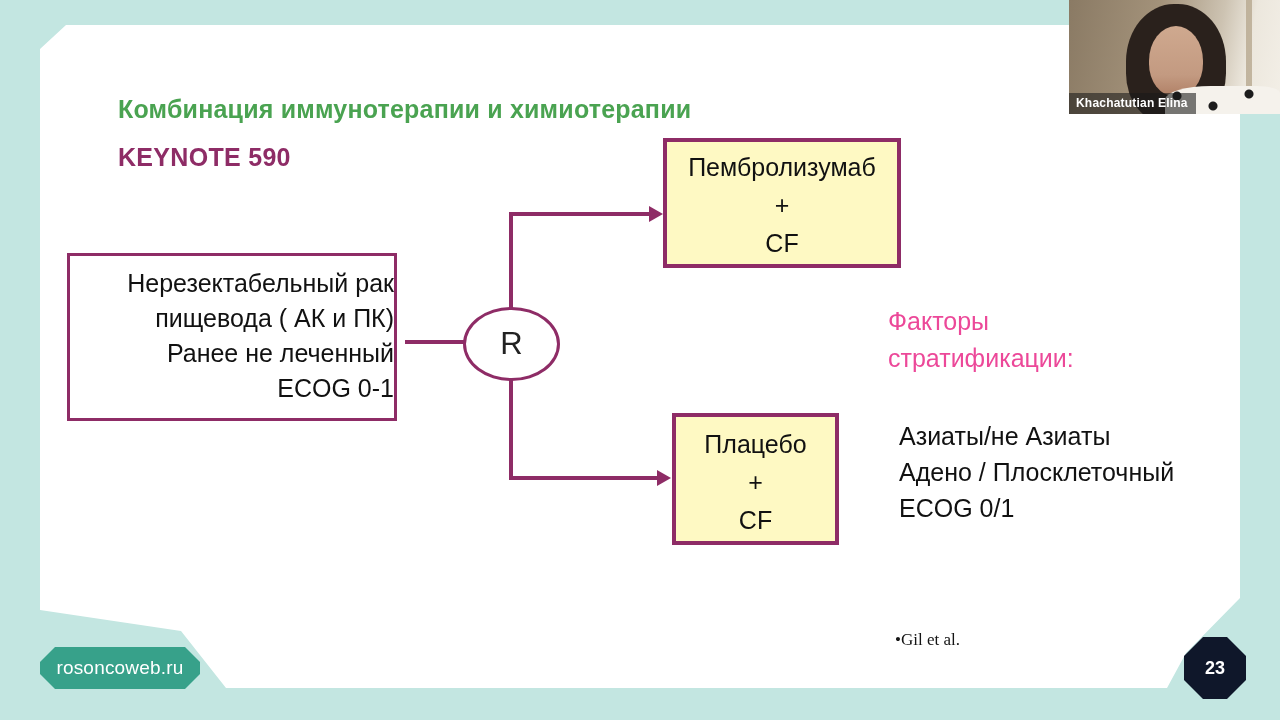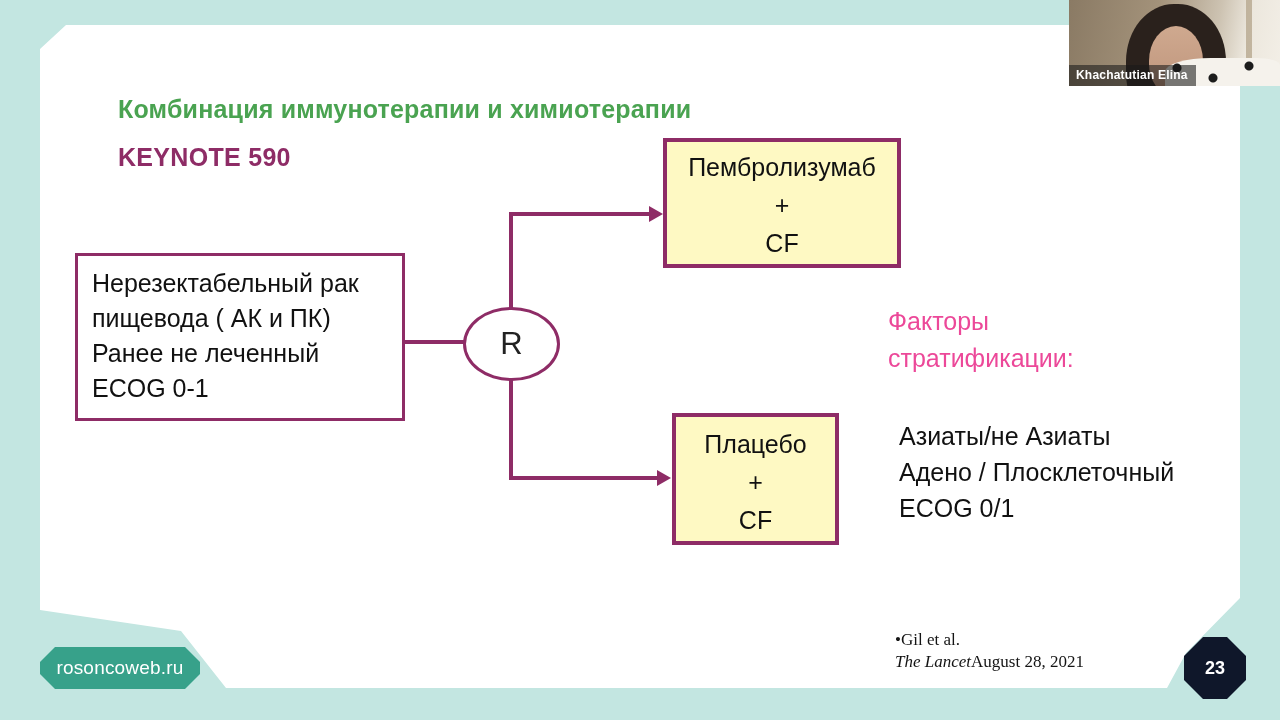--- a/index.html
+++ b/index.html
@@ -71,21 +71,21 @@
   
   .page-oct{
     position:absolute;left:1184px;top:637px;width:62px;height:62px;
     background:#0f172a;color:#fff;
     clip-path:polygon(19px 0, 43px 0, 62px 19px, 62px 43px, 43px 62px, 19px 62px, 0 43px, 0 19px);
     display:flex;align-items:center;justify-content:center;
     font-size:18px;font-weight:bold;
   }
   
   .cam{
-    position:absolute;left:1069px;top:0;width:211px;height:86px;overflow:hidden;
+    position:absolute;left:1069px;top:0;width:211px;height:114px;overflow:hidden;
     background:linear-gradient(100deg,#8a7a64 0%,#a3927a 40%,#cdc3b2 68%,#ece7dd 82%,#f3efe7 100%);
   }
   .cam .window-frame{position:absolute;right:28px;top:0;width:6px;height:100%;background:#b7a78e;opacity:.8;}
   .cam .hair{
     position:absolute;left:57px;top:4px;width:100px;height:120px;
     background:#2a211c;border-radius:48% 48% 42% 42%;
   }
   .cam .face{
     position:absolute;left:80px;top:26px;width:54px;height:70px;
     background:linear-gradient(180deg,#cfa98f 0%,#c39a81 70%,#b08066 100%);
@@ -105,21 +105,21 @@
   }
 </style>
 </head>
 <body>
 
 <div class="slide">
 
   <div class="title">Комбинация иммунотерапии и химиотерапии</div>
   <div class="subtitle">KEYNOTE 590</div>
 
-  <div class="pop-box" style="position:absolute;left:35px;top:228px;">
+  <div class="pop-box" style="position:absolute;left:27px;top:228px;text-align:right;">
     <div>Нерезектабельный рак</div>
     <div>пищевода ( АК и ПК)</div>
     <div>Ранее не леченный</div>
     <div>ECOG 0-1</div>
   </div>
 
   <div class="edge" style="left:365px;top:315px;width:60px;height:4px;"></div>
   <div class="edge" style="left:469px;top:187px;width:4px;height:98px;"></div>
   <div class="edge" style="left:469px;top:187px;width:140px;height:4px;"></div>
   <div class="arrowhead" style="left:609px;top:181px;"></div>
@@ -146,21 +146,20 @@
     <div>стратификации:</div>
   </div>
   <div class="strat-list" style="left:848px;top:393px;margin-left:11px;">
     <div>Азиаты/не Азиаты</div>
     <div>Адено / Плосклеточный</div>
     <div>ECOG 0/1</div>
   </div>
 
   <div class="citation" style="left:855px;top:604px;">
     <div>•Gil et al.</div>
-    <div><span class="it">The Lancet</span><span>August 28, 2021</span></div>
   </div>
 </div>
 
 <div class="footer-pill">rosoncoweb.ru</div>
 
 <div class="page-oct">23</div>
 
 <div class="cam">
   <div class="window-frame"></div>
   <div class="hair"></div>

